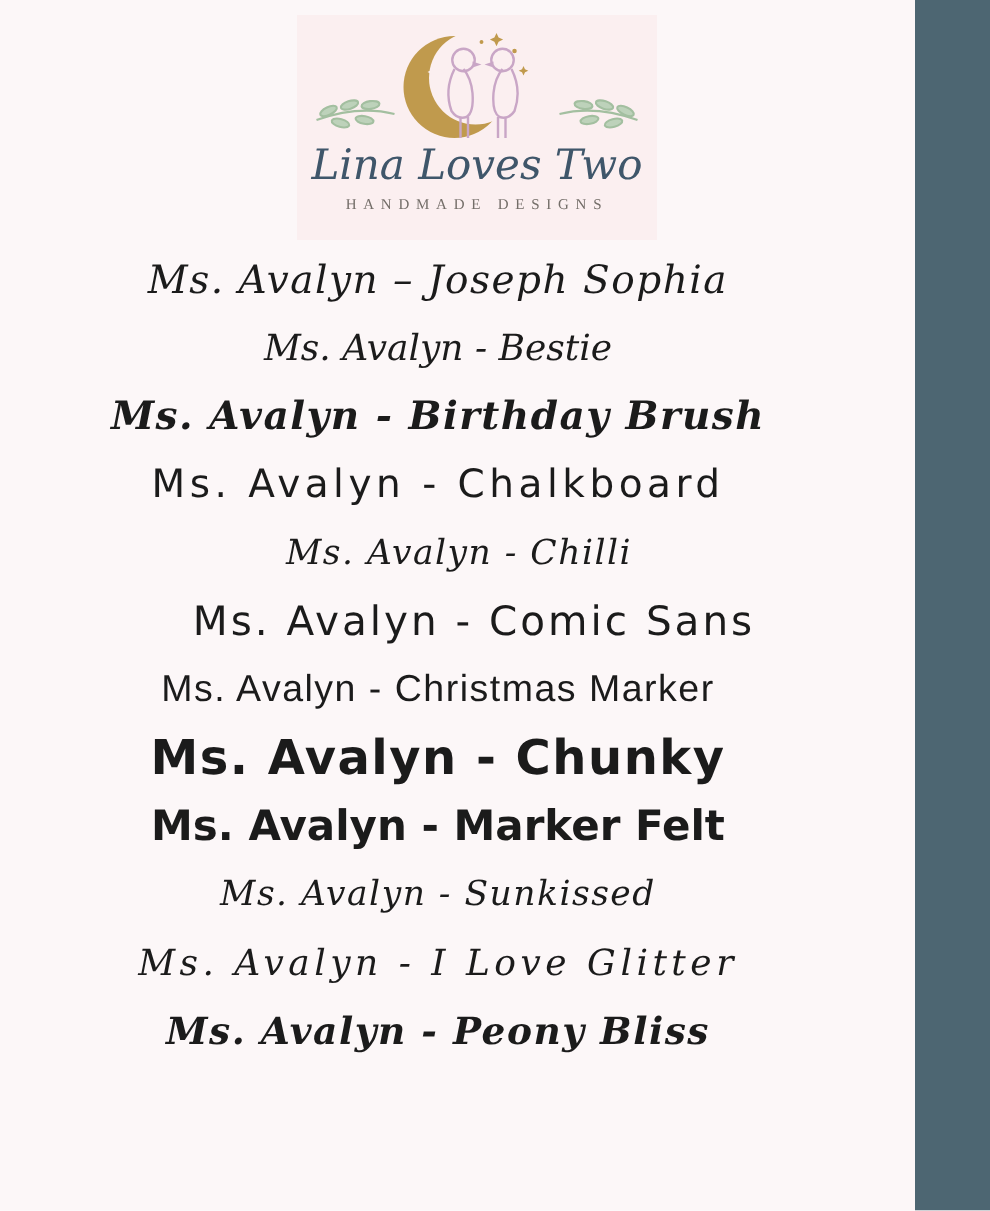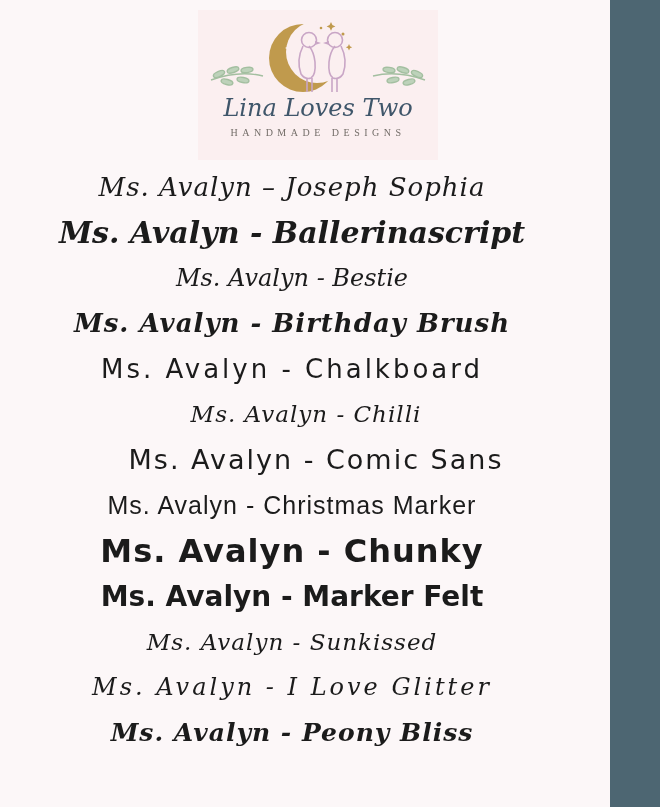--- a/index.html
+++ b/index.html
@@ -19,21 +19,21 @@
     position:absolute;left:198px;top:10px;
     width:240px;height:150px;
     background:#fbeff0;
     display:flex;flex-direction:column;align-items:center;
   }
   .logo-art{display:block;margin-top:4px;}
   .brand-name{
     margin-top:-6px;
     font-family:"DejaVu Serif", serif;
     font-style:italic;
-    font-size:24px;
+    font-size:28px;
     line-height:1;
     color:#3f566a;
     white-space:nowrap;
   }
   .brand-tagline{
     margin-top:7px;
     font-family:"Liberation Serif", serif;
     font-size:10px;
     letter-spacing:4.5px;
     color:#736d68;
@@ -115,21 +115,20 @@
         <ellipse cx="206" cy="68" rx="6" ry="2.6" transform="rotate(-15 206 68)"></ellipse>
         <ellipse cx="190" cy="66" rx="6" ry="2.6" transform="rotate(-10 190 66)"></ellipse>
       </g>
     </svg>
     <div class="brand-name">Lina Loves Two</div>
     <div class="brand-tagline">HANDMADE DESIGNS</div>
   </div>
 
   <div class="samples">
     <div class="sample f-joseph">Ms. Avalyn – Joseph Sophia</div>
-    <div class="sample f-ballerina">Ms. Avalyn - Ballerinascript</div>
     <div class="sample f-bestie">Ms. Avalyn - Bestie</div>
     <div class="sample f-birthday">Ms. Avalyn - Birthday Brush</div>
     <div class="sample f-chalkboard">Ms. Avalyn - Chalkboard</div>
     <div class="sample f-chilli">Ms. Avalyn - Chilli</div>
     <div class="sample f-comic">Ms. Avalyn - Comic Sans</div>
     <div class="sample f-christmas">Ms. Avalyn - Christmas Marker</div>
     <div class="sample f-chunky">Ms. Avalyn - Chunky</div>
     <div class="sample f-marker">Ms. Avalyn - Marker Felt</div>
     <div class="sample f-sunkissed">Ms. Avalyn - Sunkissed</div>
     <div class="sample f-glitter">Ms. Avalyn - I Love Glitter</div>

